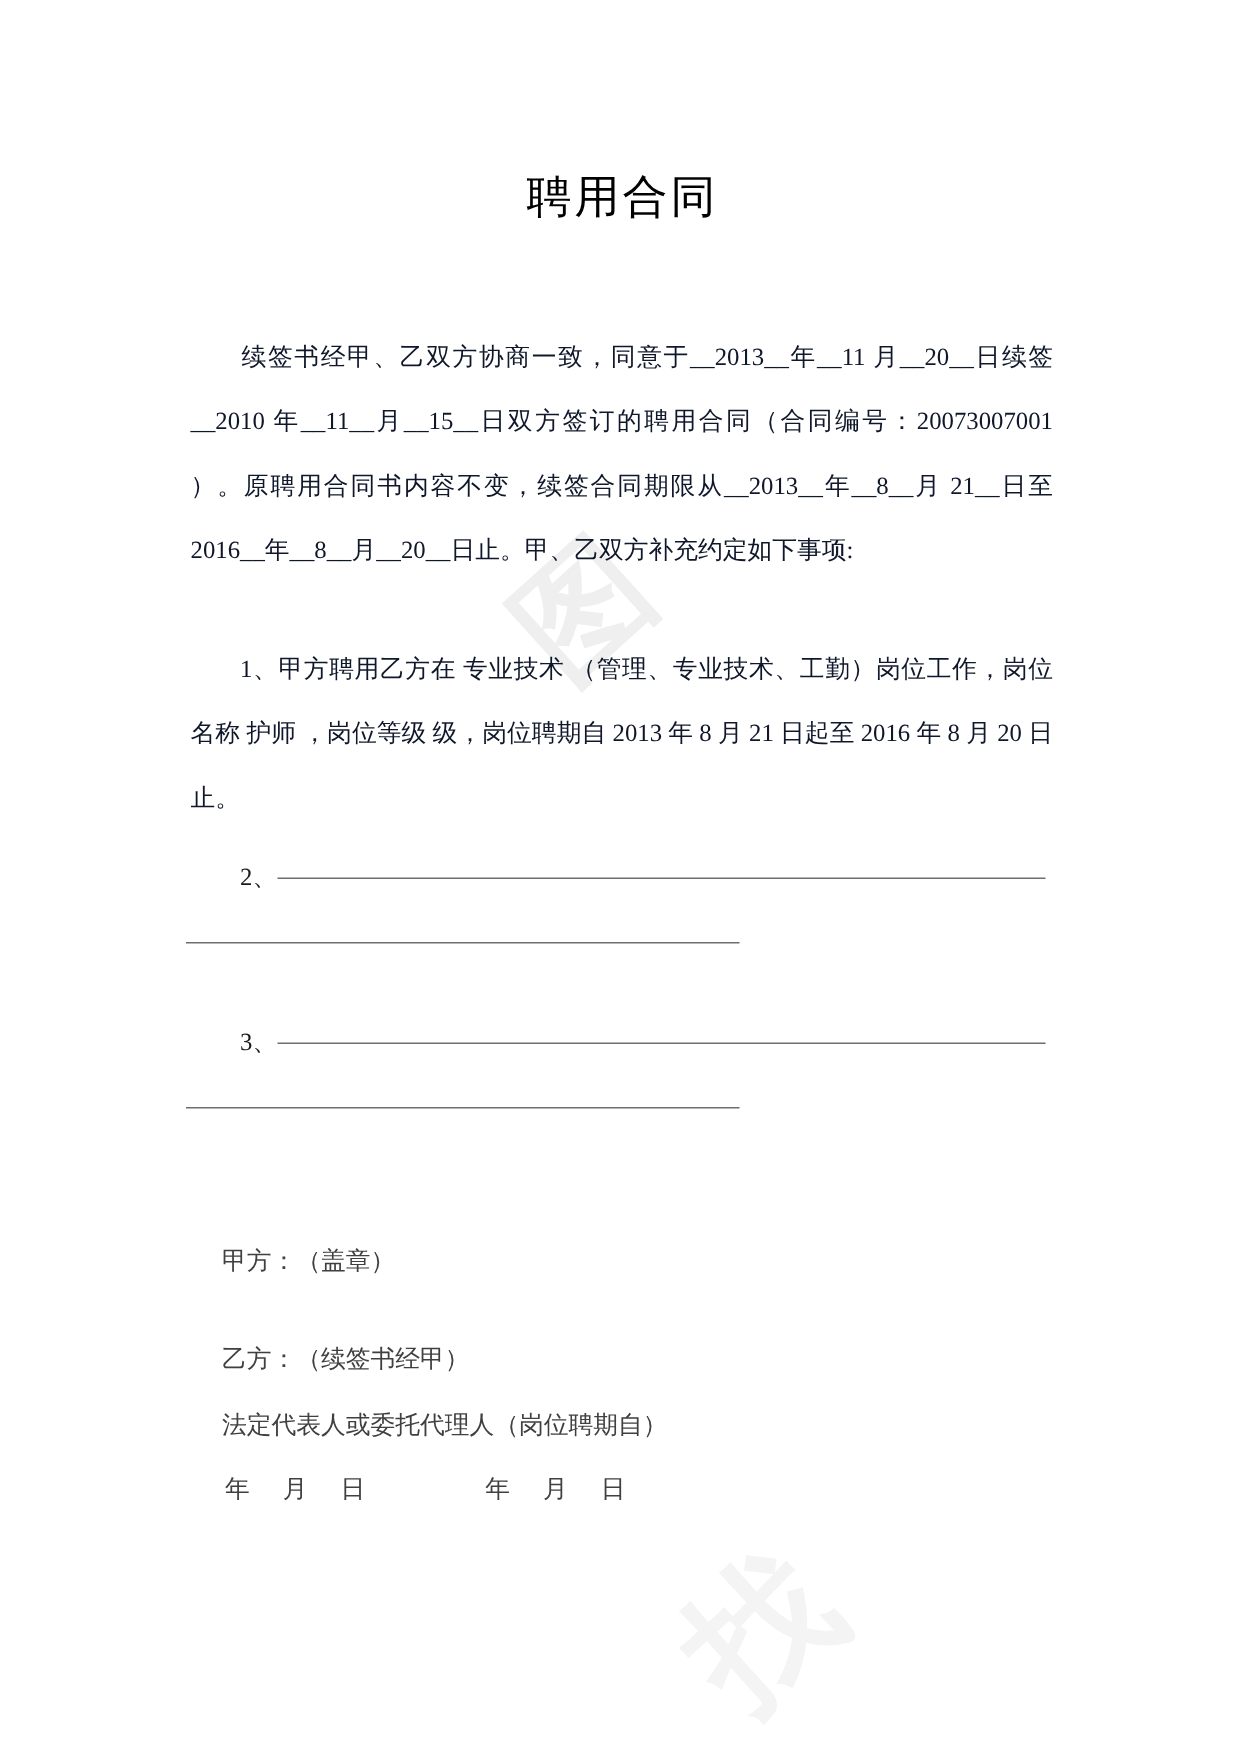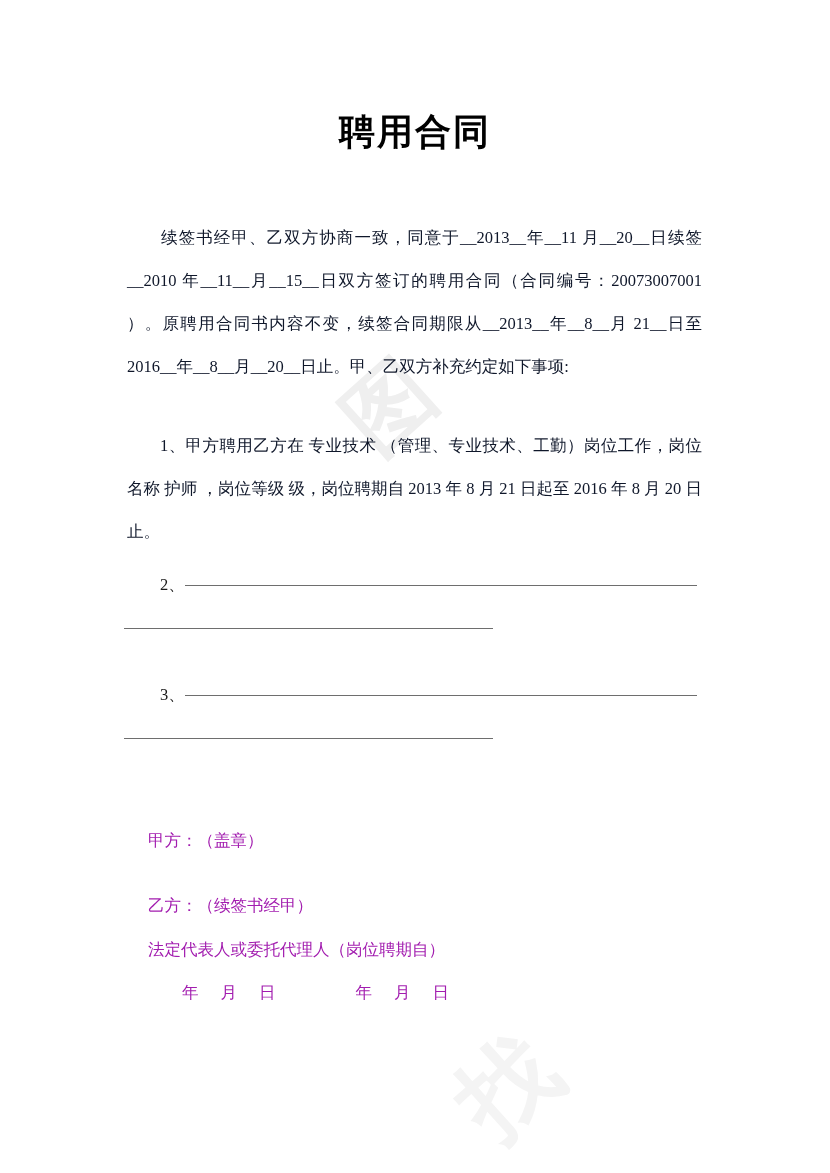--- a/index.html
+++ b/index.html
@@ -55,22 +55,22 @@
     width: 830px;
   }
 
   .doc-title {
     position: absolute;
     left: 0;
     top: 110px;
     width: 830px;
     text-align: center;
     font-family: "Liberation Sans", "DejaVu Sans", sans-serif;
-    font-weight: bold;
-    font-size: 36px;
+    font-weight: normal;
+    font-size: 30px;
     letter-spacing: 2px;
     line-height: 44px;
     color: #000;
   }
 
   .body-block {
     position: absolute;
     left: 127px;
     width: 575px;
     font-size: 16.5px;
@@ -109,27 +109,27 @@
   .item2 { top: 563px; }
   .item2b { top: 606px; left: 124px; }
   .item3 { top: 673px; }
   .item3b { top: 716px; left: 124px; }
 
   .sign-line {
     position: absolute;
     left: 148px;
     font-size: 16.5px;
     line-height: 26px;
-    color: #a21caf;
+    color: #404040;
     white-space: pre;
   }
   .sign-a   { top: 828px; }
   .sign-b   { top: 893px; }
   .sign-rep { top: 937px; }
-  .sign-dates { top: 980px; left: 150px; margin-left: 32px; }
+  .sign-dates { top: 980px; left: 150px; }
   .sp-md { display: inline-block; width: 22px; }
   .sp-lg { display: inline-block; width: 58px; }
 </style>
 </head>
 <body>
 
 <div class="page">
 
   <div class="watermark wm-mid">图</div>
   <div class="watermark wm-bottom">找</div>

